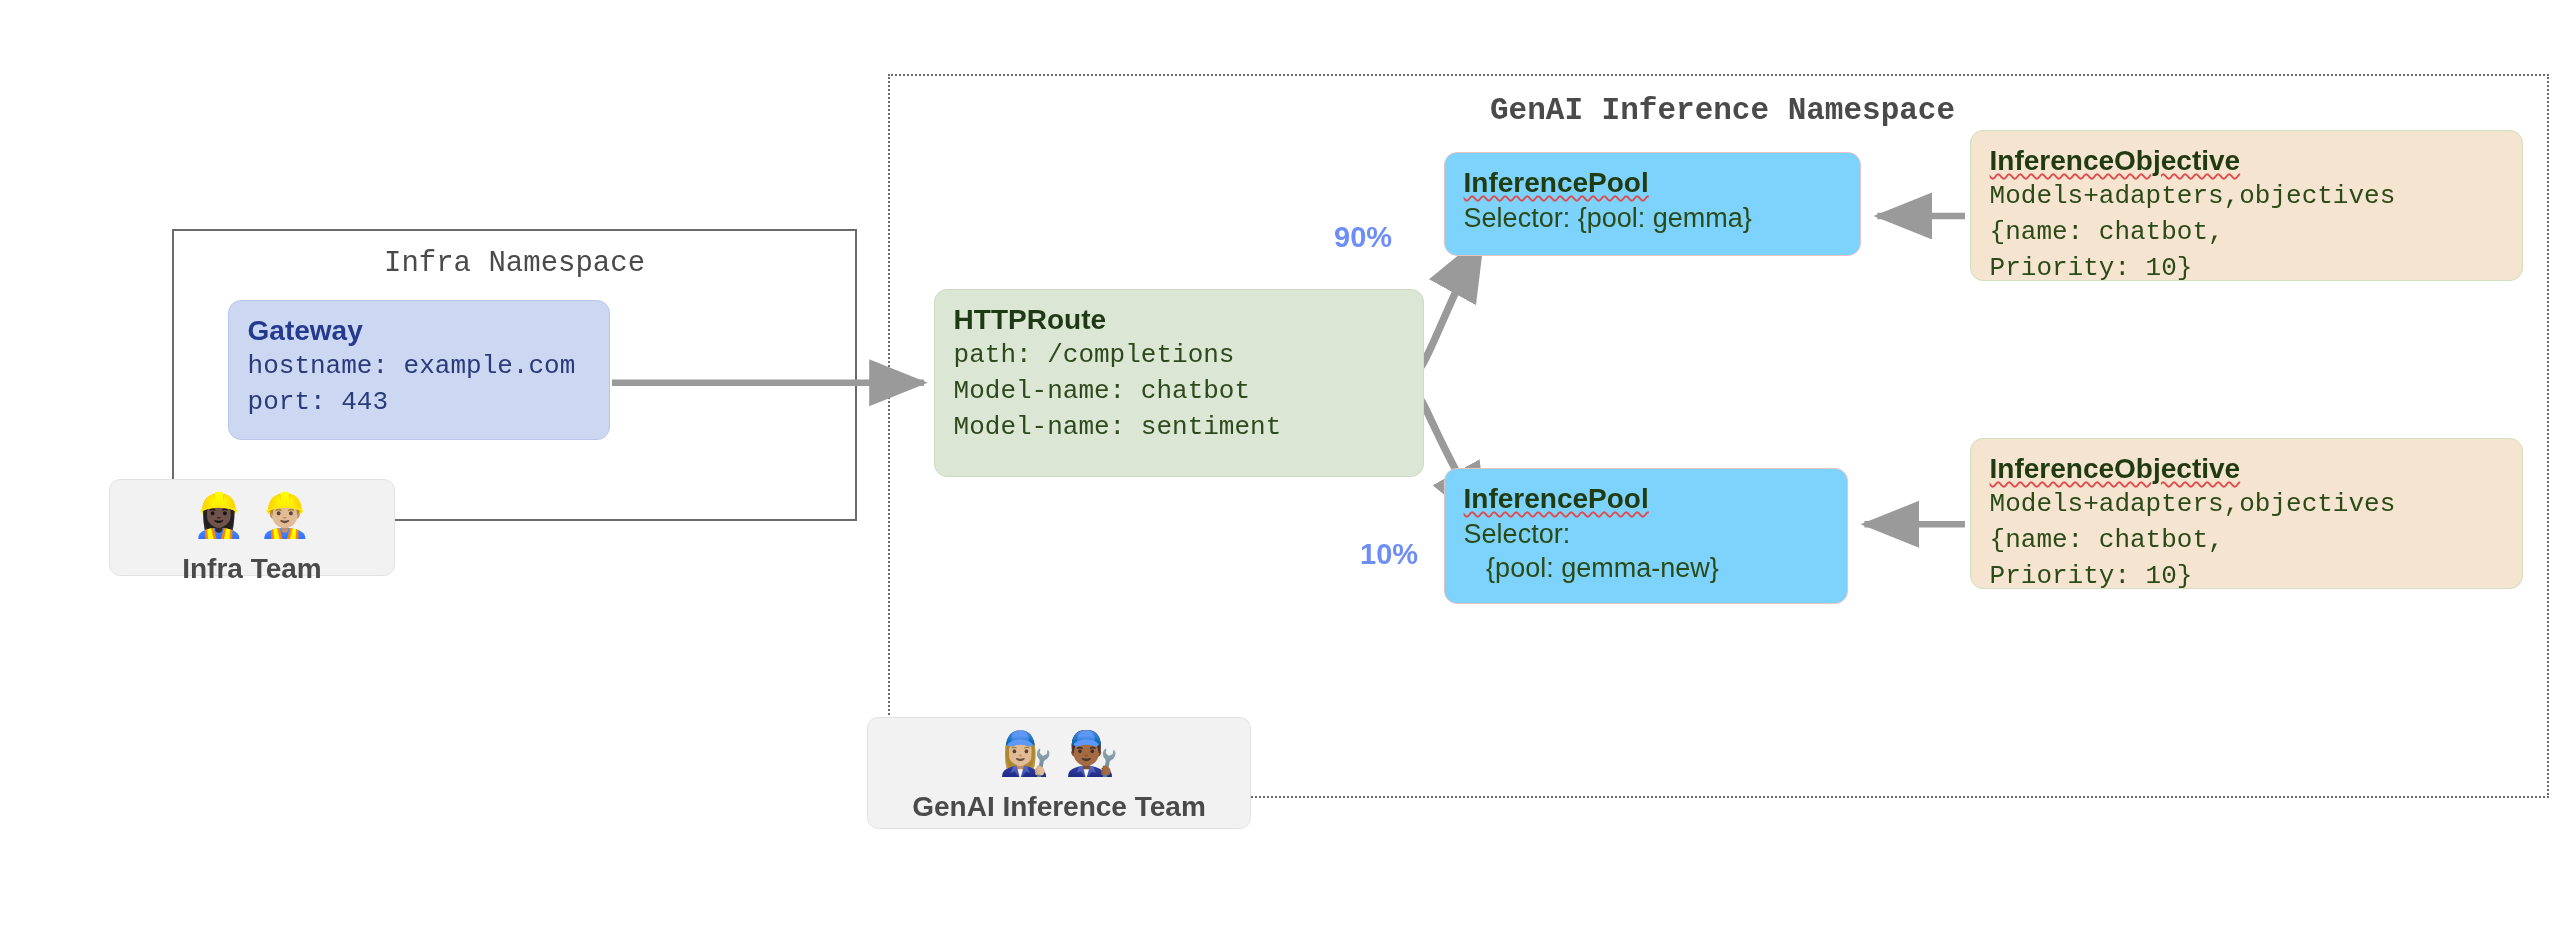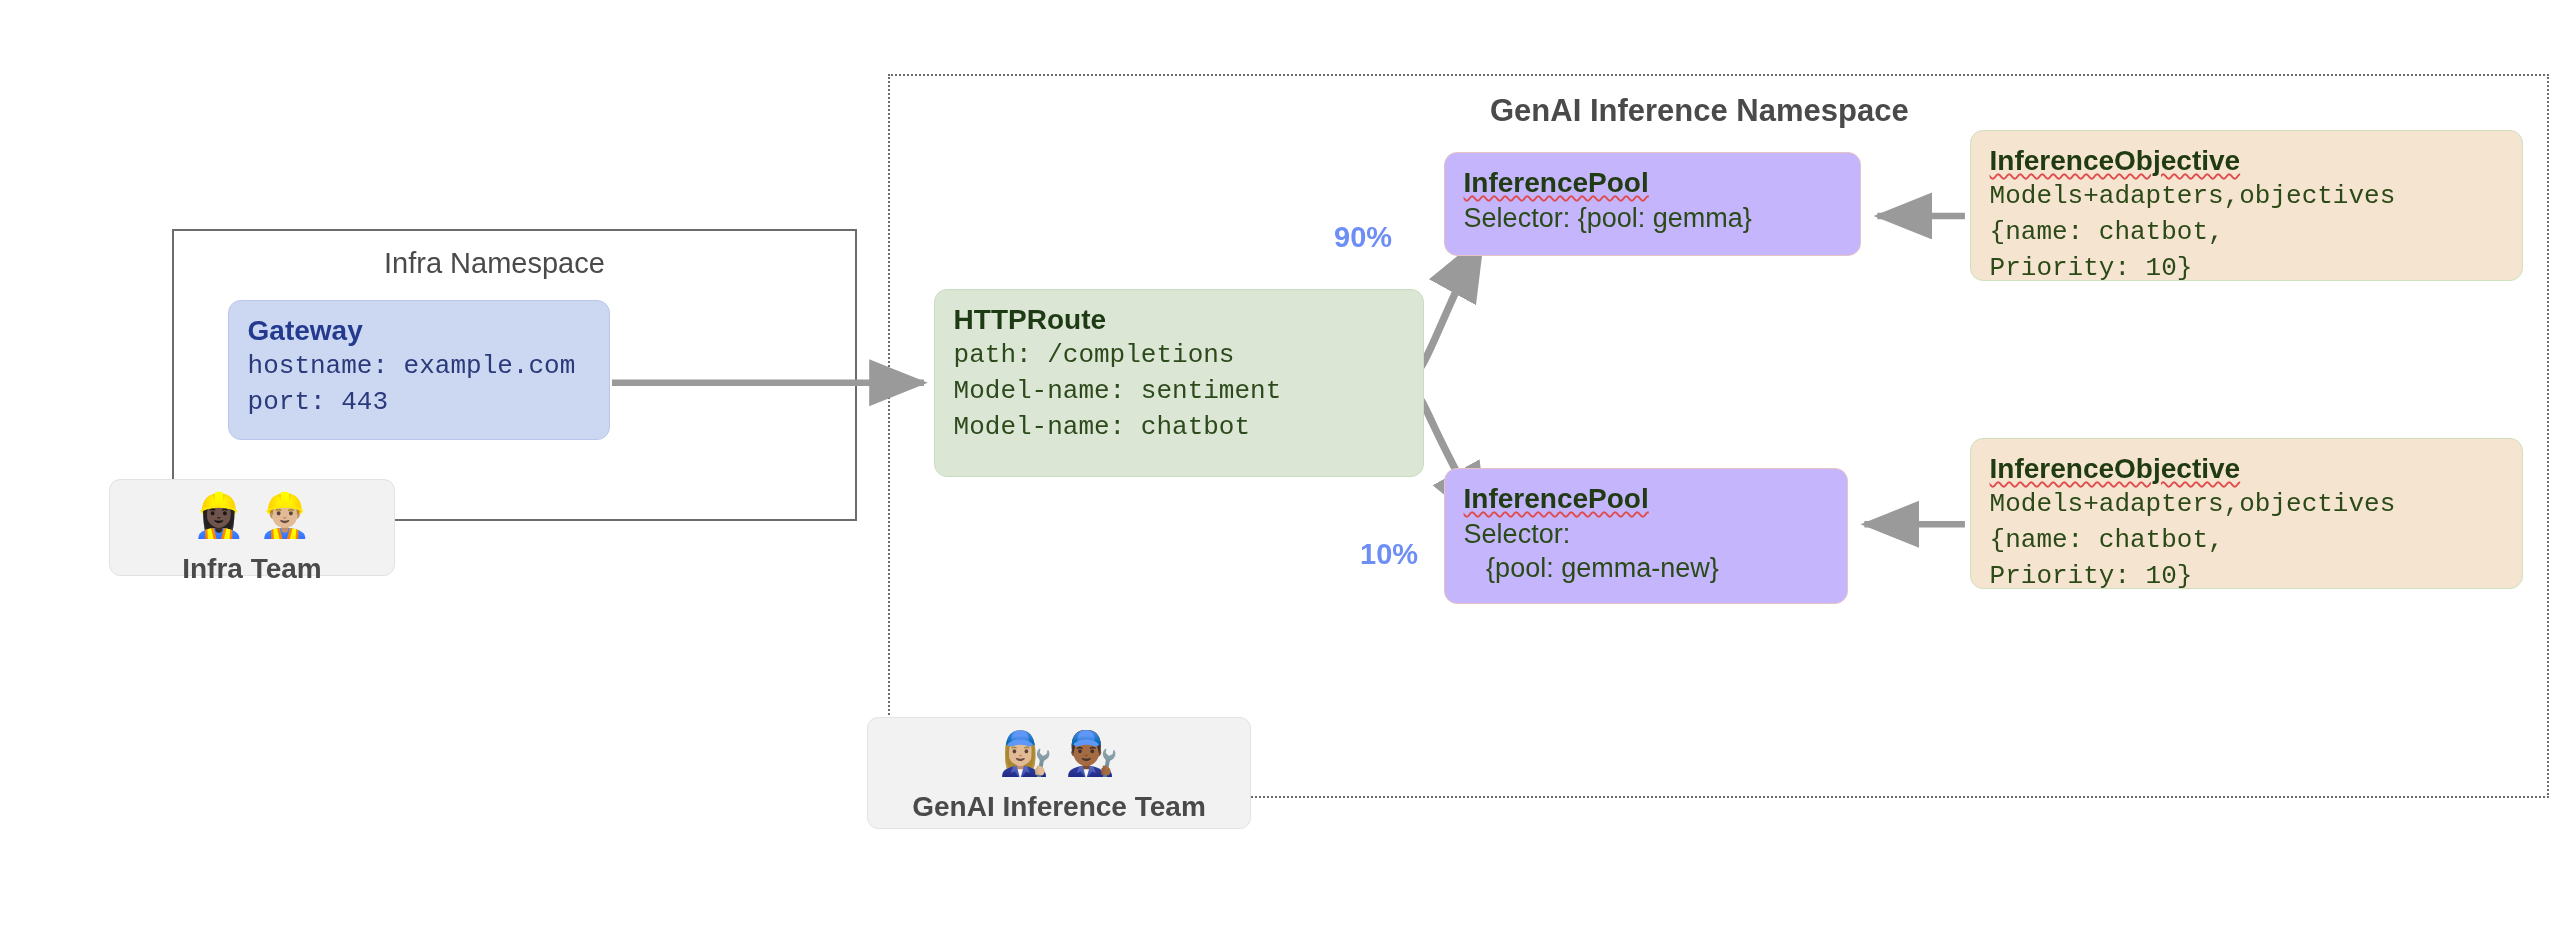--- a/index.html
+++ b/index.html
@@ -34,21 +34,21 @@
     left: 172px;
     top: 229px;
     width: 685px;
     height: 292px;
     border: 2.8px solid #6b6b6b;
   }
   .ns-title {
     position: absolute;
     color: #4a4a4a;
     font-size: 29px;
-    font-family: Liberation Sans, sans-serif;
+    font-family: Liberation Mono, monospace;
     white-space: nowrap;
   }
   .ns-title-genai {
     left: 1490px;
     top: 93px;
     font-size: 31px;
     font-weight: 700;
   }
   .ns-title-infra {
     left: 384px;
@@ -109,21 +109,21 @@
     width: 490px;
     height: 188px;
     background: #dce6d4;
     border: 0.9px solid #cbdcc0;
   }
   .card-httproute .card-title { color: #1e3a14; }
   .card-httproute .card-line  { color: #2d4a1c; }
 
   
   .card-pool {
-    background: #c4b5fd;
+    background: #7dd3fc;
     border: 0.9px solid #e6c3c5;
   }
   .card-pool .card-title { color: #213b13; }
   .card-pool .card-line-sans { color: #2a4a18; }
   .card-pool-top {
     left: 1444px;
     top: 152px;
     width: 417px;
     height: 104px;
   }
@@ -237,22 +237,22 @@
 
   <div class="card card-gateway">
     <div class="card-title">Gateway</div>
     <div class="card-line">hostname: example.com</div>
     <div class="card-line">port: 443</div>
   </div>
 
   <div class="card card-httproute">
     <div class="card-title">HTTPRoute</div>
     <div class="card-line">path: /completions</div>
+    <div class="card-line">Model-name: chatbot</div>
     <div class="card-line">Model-name: sentiment</div>
-    <div class="card-line">Model-name: chatbot</div>
   </div>
 
   <div class="card card-pool card-pool-top">
     <div class="card-title spellcheck">InferencePool</div>
     <div class="card-line-sans">Selector: {pool: gemma}</div>
   </div>
 
   <div class="card card-pool card-pool-bottom">
     <div class="card-title spellcheck">InferencePool</div>
     <div class="card-line-sans">Selector:</div>

